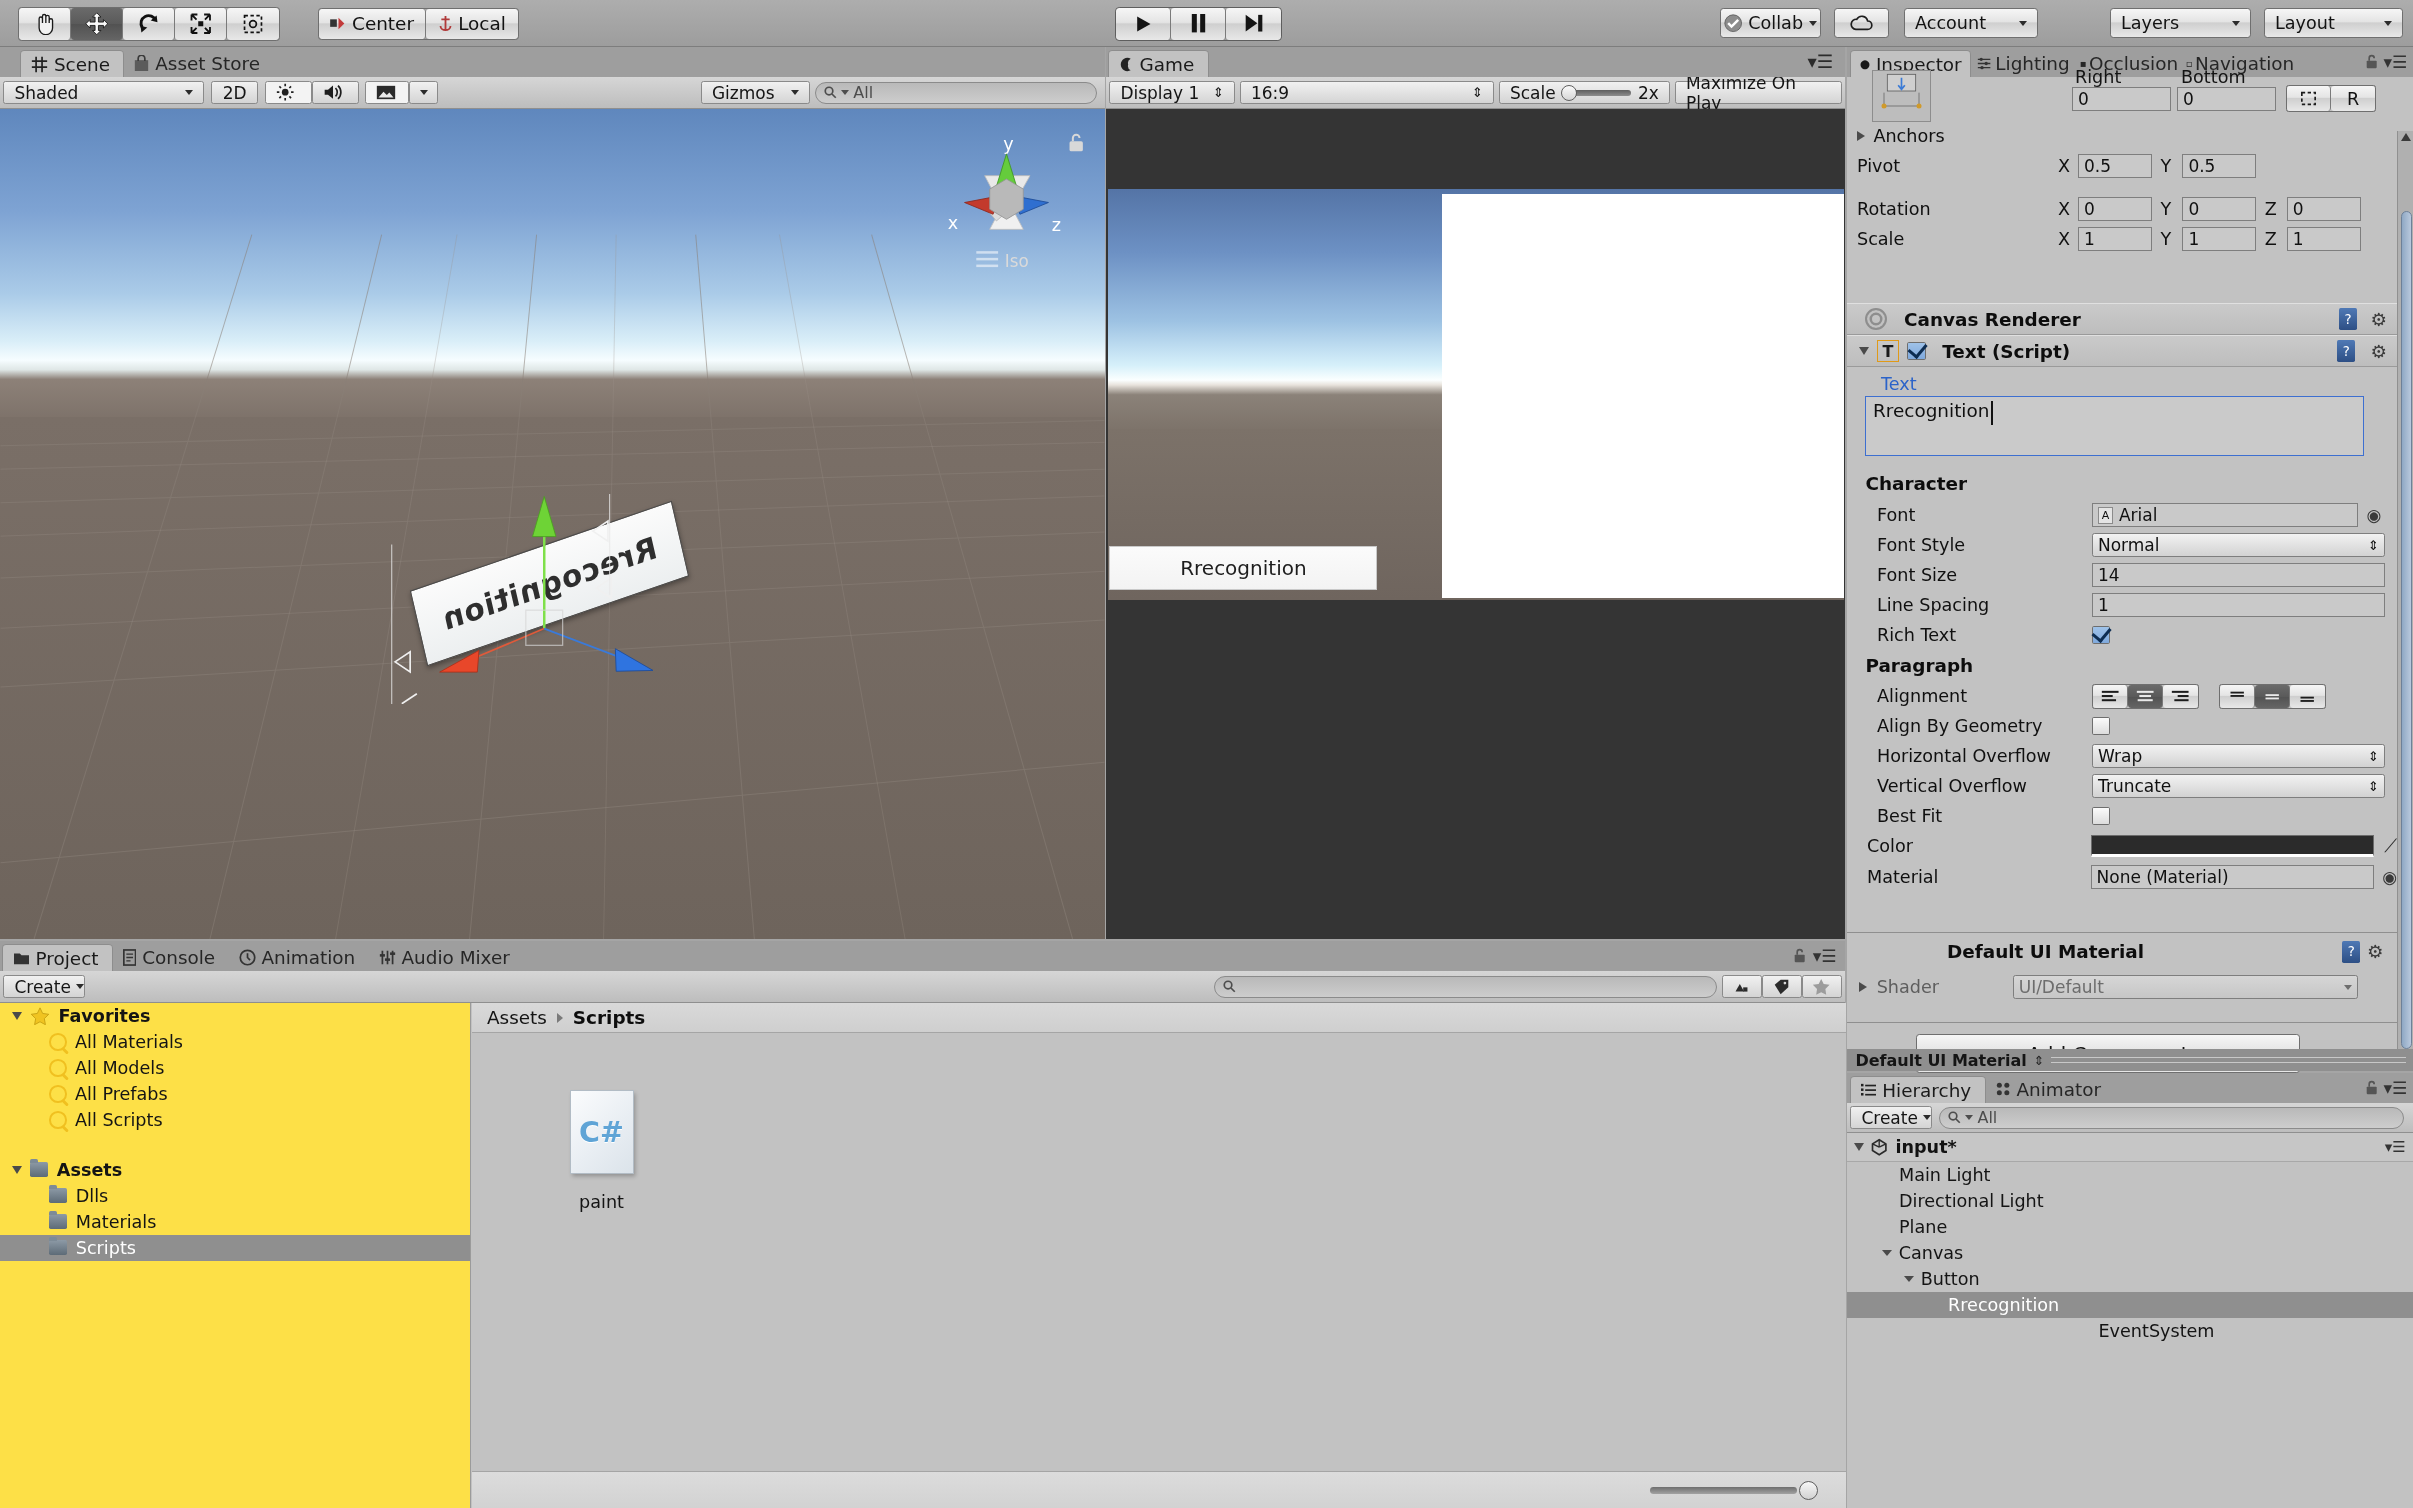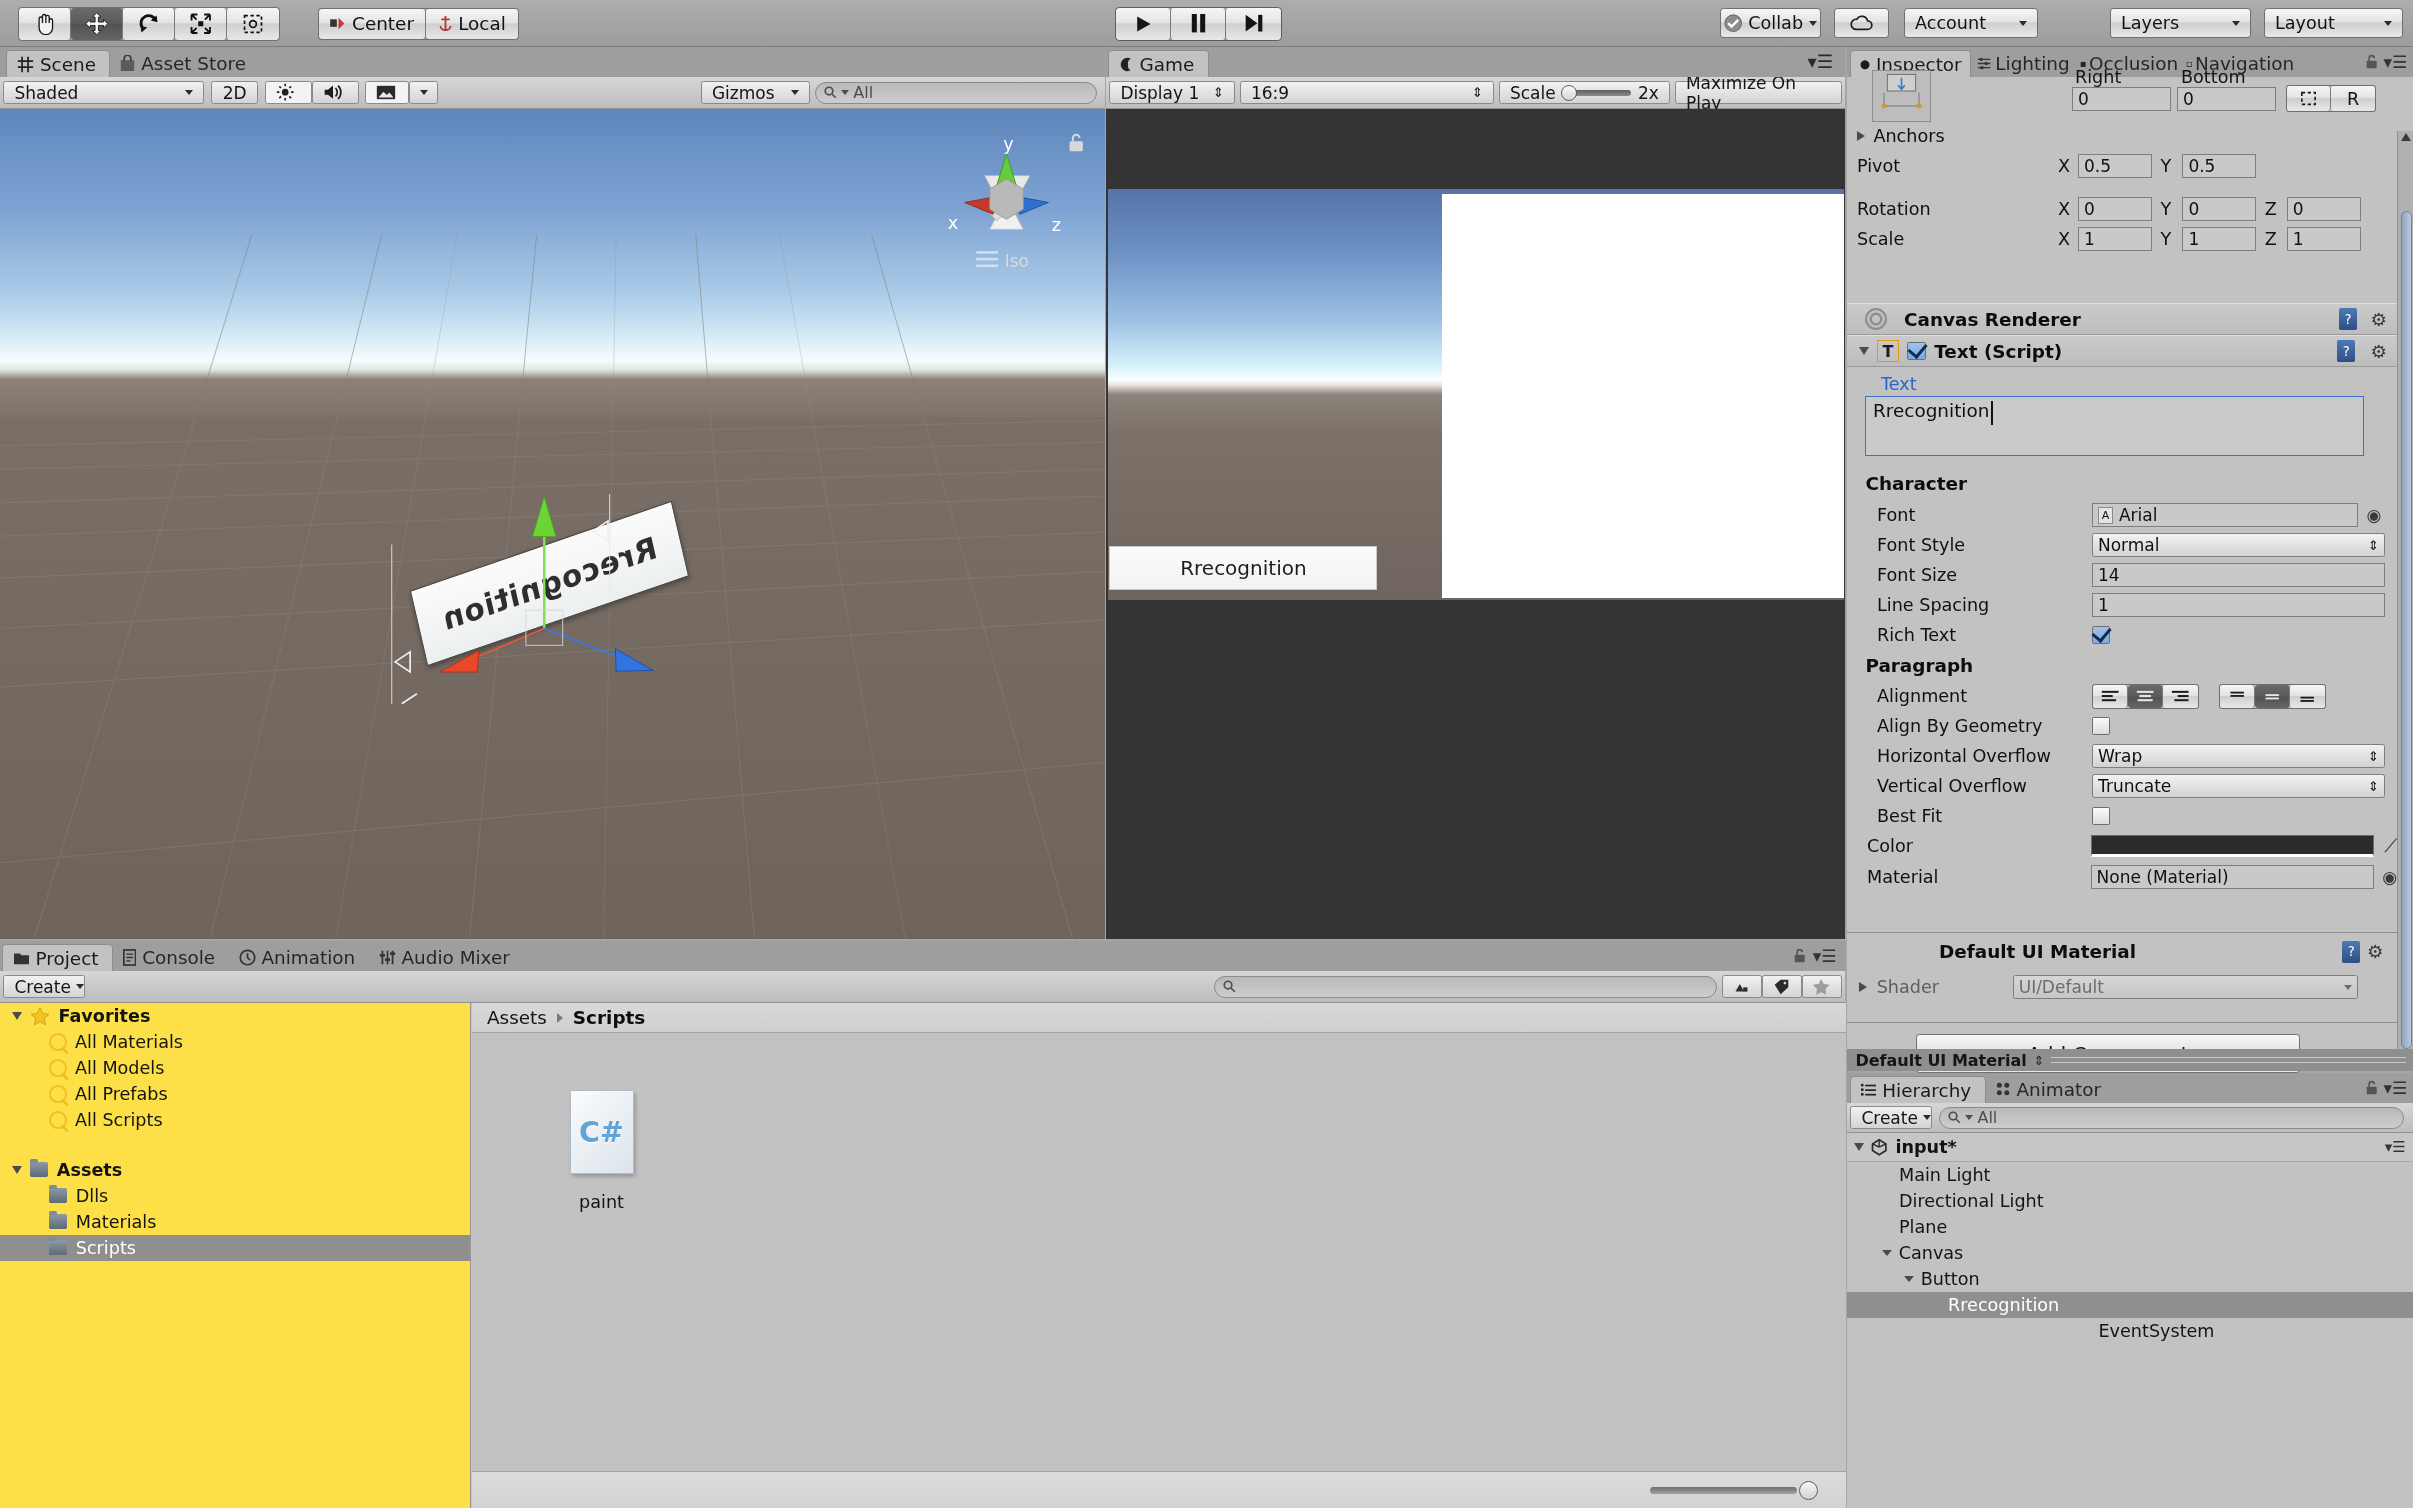--- a/index.html
+++ b/index.html
@@ -72,21 +72,21 @@
   }
   .chk { width:18.4px;height:18.4px;border:0.8px solid #6e6e6e;border-radius:1.7px;
     background:linear-gradient(to bottom,#fbfbfb,#dcdcdc); display:flex; align-items:center; justify-content:center;}
   .chk.on { background:linear-gradient(to bottom,#9fc2e8,#7fa9dd); }
   .chk.on:after{content:"";width:9.2px;height:14.2px;border:solid #0d2d52;border-width:0 3.4px 3.4px 0;transform:rotate(40deg) translate(-0.8px,-1.7px);}
   .comp-head {
     height:32px; display:flex; align-items:center; gap:6.7px; padding-left:6.7px;
     background:linear-gradient(to bottom,#cacaca,#bdbdbd);
     border-top:0.8px solid #e0e0e0; border-bottom:0.8px solid #9a9a9a;
   }
-  .sectitle { font-size:18.4px; font-weight:bold; color:#0d0d0d; }
+  .sectitle { font-size:18.4px; font-weight:bold; color:#0d0d0d;margin-left:8px; }
   .helpicon { width:18.4px;height:22px;background:linear-gradient(to bottom,#4f79b5,#2d4f85);border-radius:1.7px;
      color:#fff;font-size:13.4px;display:flex;align-items:center;justify-content:center;}
   .gear { font-size:18.4px; color:#3a3a3a; }
 
   .scroll-v { position:absolute; right:0; width:17px; background:#b0b0b0; border-left:0.8px solid #909090;}
   .scroll-thumb { position:absolute; left:2.5px; width:11.7px; border-radius:5.9px;
      background:linear-gradient(to right,#8fa8c4,#b9c9dd); border:0.8px solid #6d8199;}
 
   .hier-row { height:26px; display:flex; align-items:center; font-size:17.6px; color:#141414; }
   .hier-row.sel { background:#8f8f8f; color:#fff; }
@@ -197,21 +197,21 @@
       <span class="caret"></span>
     </div>
     <div class="btn" style="position:absolute;left:2264px;top:8.4px;width:139px;height:30px;justify-content:space-between;padding:0 10px;">
       <span style="font-size:17.6px;">Layout</span>
       <span class="caret"></span>
     </div>
   </div>
 
   <div class="panel" style="left:0;top:47px;width:1105px;height:892px;">
     <div class="tabstrip" style="height:30px;">
-      <div class="tab active" style="margin-left:6px;">
+      <div class="tab active" style="margin-left:20px;">
         <svg width="17" height="17" viewBox="0 0 20 20">
             <path d="M6 1v18M13 1v18M1 6h18M1 13h18" stroke="#222" stroke-width="2"></path>
           </svg>
         <span>Scene</span>
       </div>
       <div class="tab inactive">
         <svg width="15" height="17" viewBox="0 0 18 20">
             <rect x="1" y="6" width="16" height="13" fill="#5b5b5b"></rect>
             <path d="M5 7V4a4 4 0 018 0v3" fill="none" stroke="#3a3a3a" stroke-width="2"></path>
           </svg>

